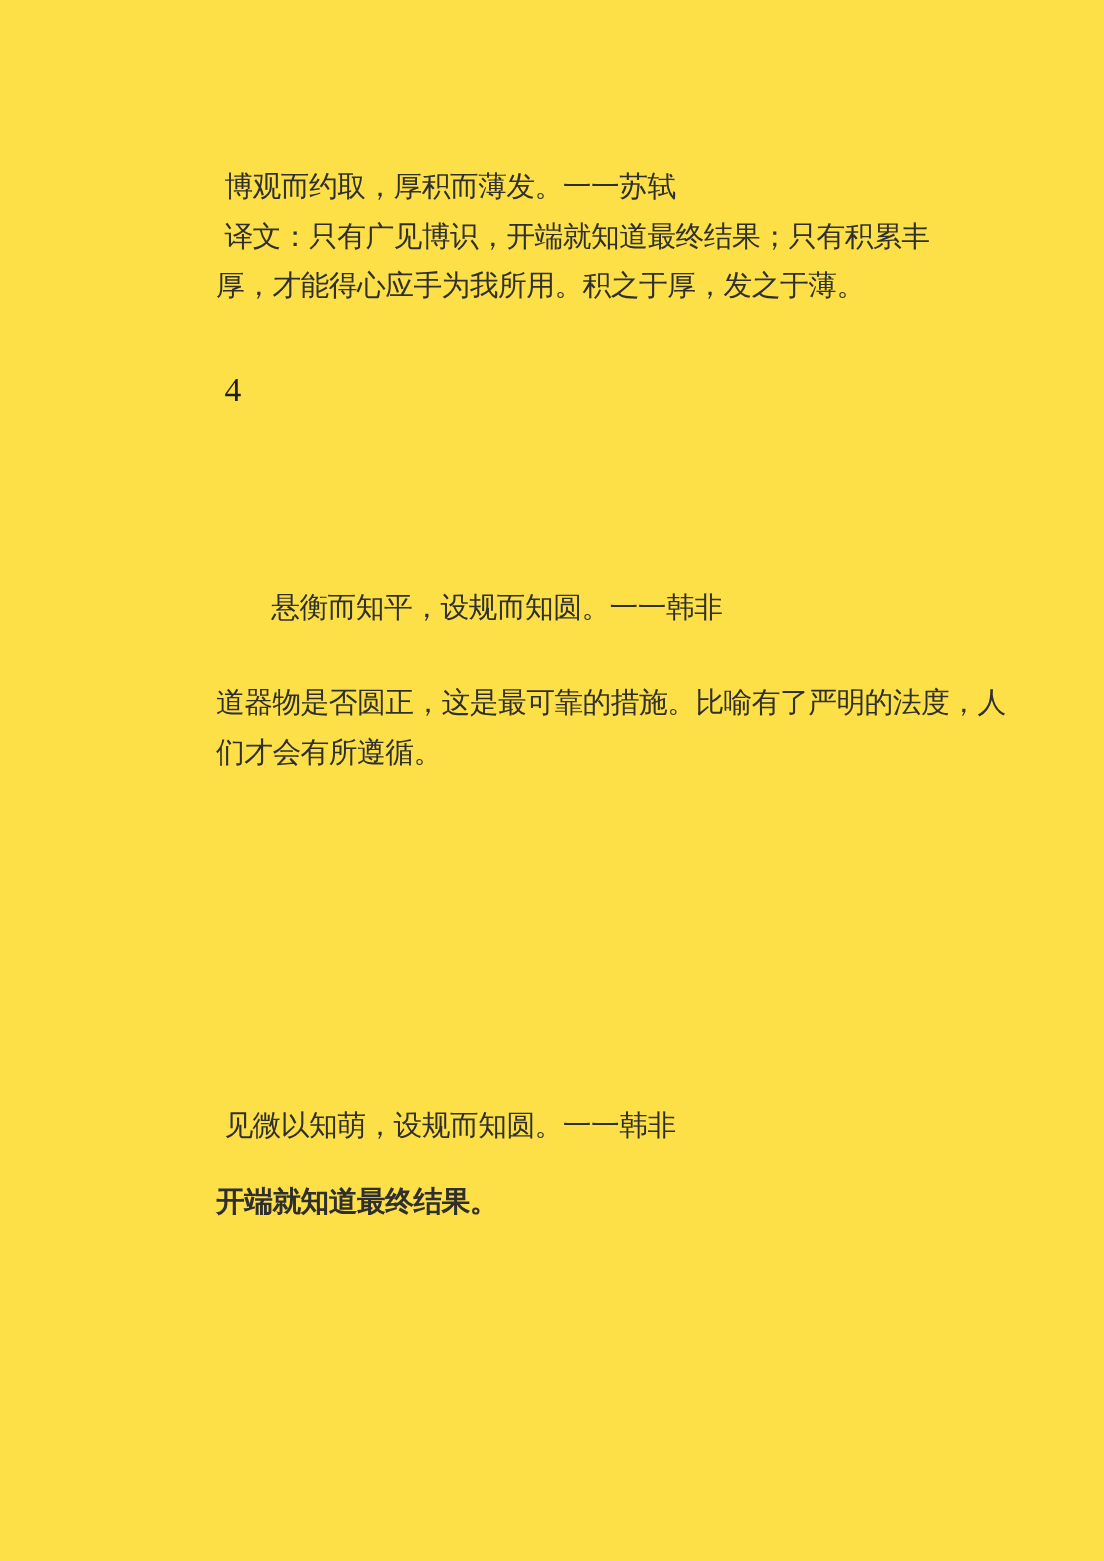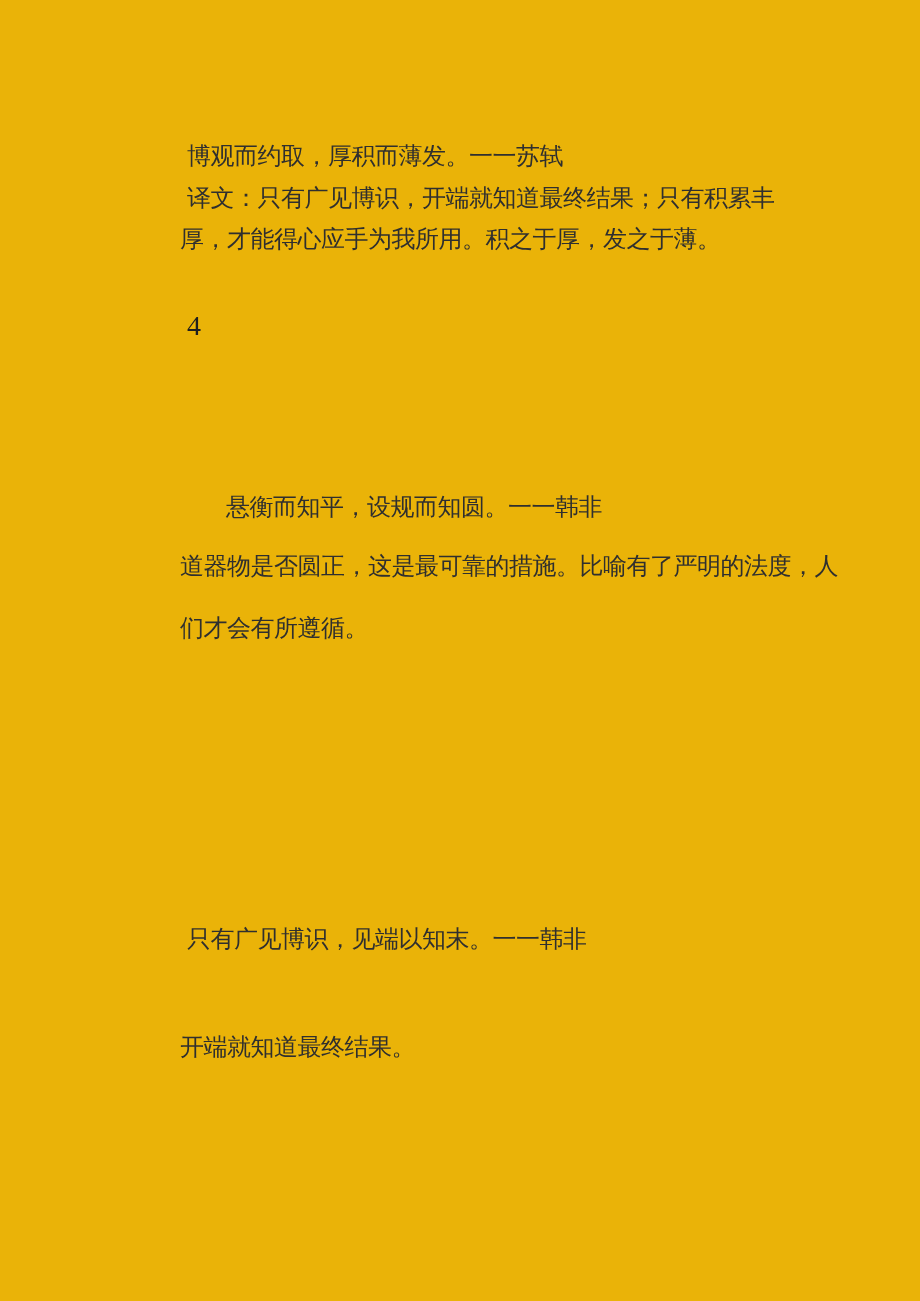--- a/index.html
+++ b/index.html
@@ -4,21 +4,21 @@
 <style>
   html, body {
     margin: 0;
     padding: 0;
     background: #ffffff;
   }
   .page {
     position: relative;
     width: 920px;
     height: 1301px;
-    background: #eab308;
+    background: #fde047;
     overflow: hidden;
     font-family: "Liberation Serif", "DejaVu Serif", serif;
   }
   .line {
     position: absolute;
     white-space: nowrap;
     color: #2f2f2f;
     font-size: 24px;
     line-height: 30px;
     letter-spacing: -0.5px;
@@ -40,39 +40,39 @@
     left: 187px;
     color: #1f1f1f;
     font-size: 28px;
     line-height: 32px;
     font-family: "Liberation Serif", "DejaVu Serif", serif;
   }
 
   
   .l5  { top: 492px; margin-left: 39px; }
   .l6  { top: 528px; }
-  .l7  { top: 551px; }
+  .l7  { top: 571px; }
   .l8  { top: 613px; font-family: Liberation Serif, serif; }
 
   
   .l9  { top: 924px; }
   .l10 { top: 969px; }
-  .l11 { top: 1032px; }
+  .l11 { top: 987px; font-weight: bold; }
 </style>
 </head>
 <body>
 
 <div class="page">
 
   <div class="line x-indent l1">博观而约取，厚积而薄发。一一苏轼</div>
   <div class="line x-indent l2">译文：只有广见博识，开端就知道最终结果；只有积累丰</div>
   <div class="line x-body l3">厚，才能得心应手为我所用。积之于厚，发之于薄。</div>
 
   <div class="page-num">4</div>
 
   <div class="line x-indent l5">悬衡而知平，设规而知圆。一一韩非</div>
   <div class="line x-body l7">道器物是否圆正，这是最可靠的措施。比喻有了严明的法度，人</div>
   <div class="line x-body l8">们才会有所遵循。</div>
 
-  <div class="line x-indent l9">只有广见博识，见端以知末。一一韩非</div>
+  <div class="line x-indent l9">见微以知萌，设规而知圆。一一韩非</div>
   <div class="line x-body l11">开端就知道最终结果。</div>
 
 </div>
 
 </body></html>

